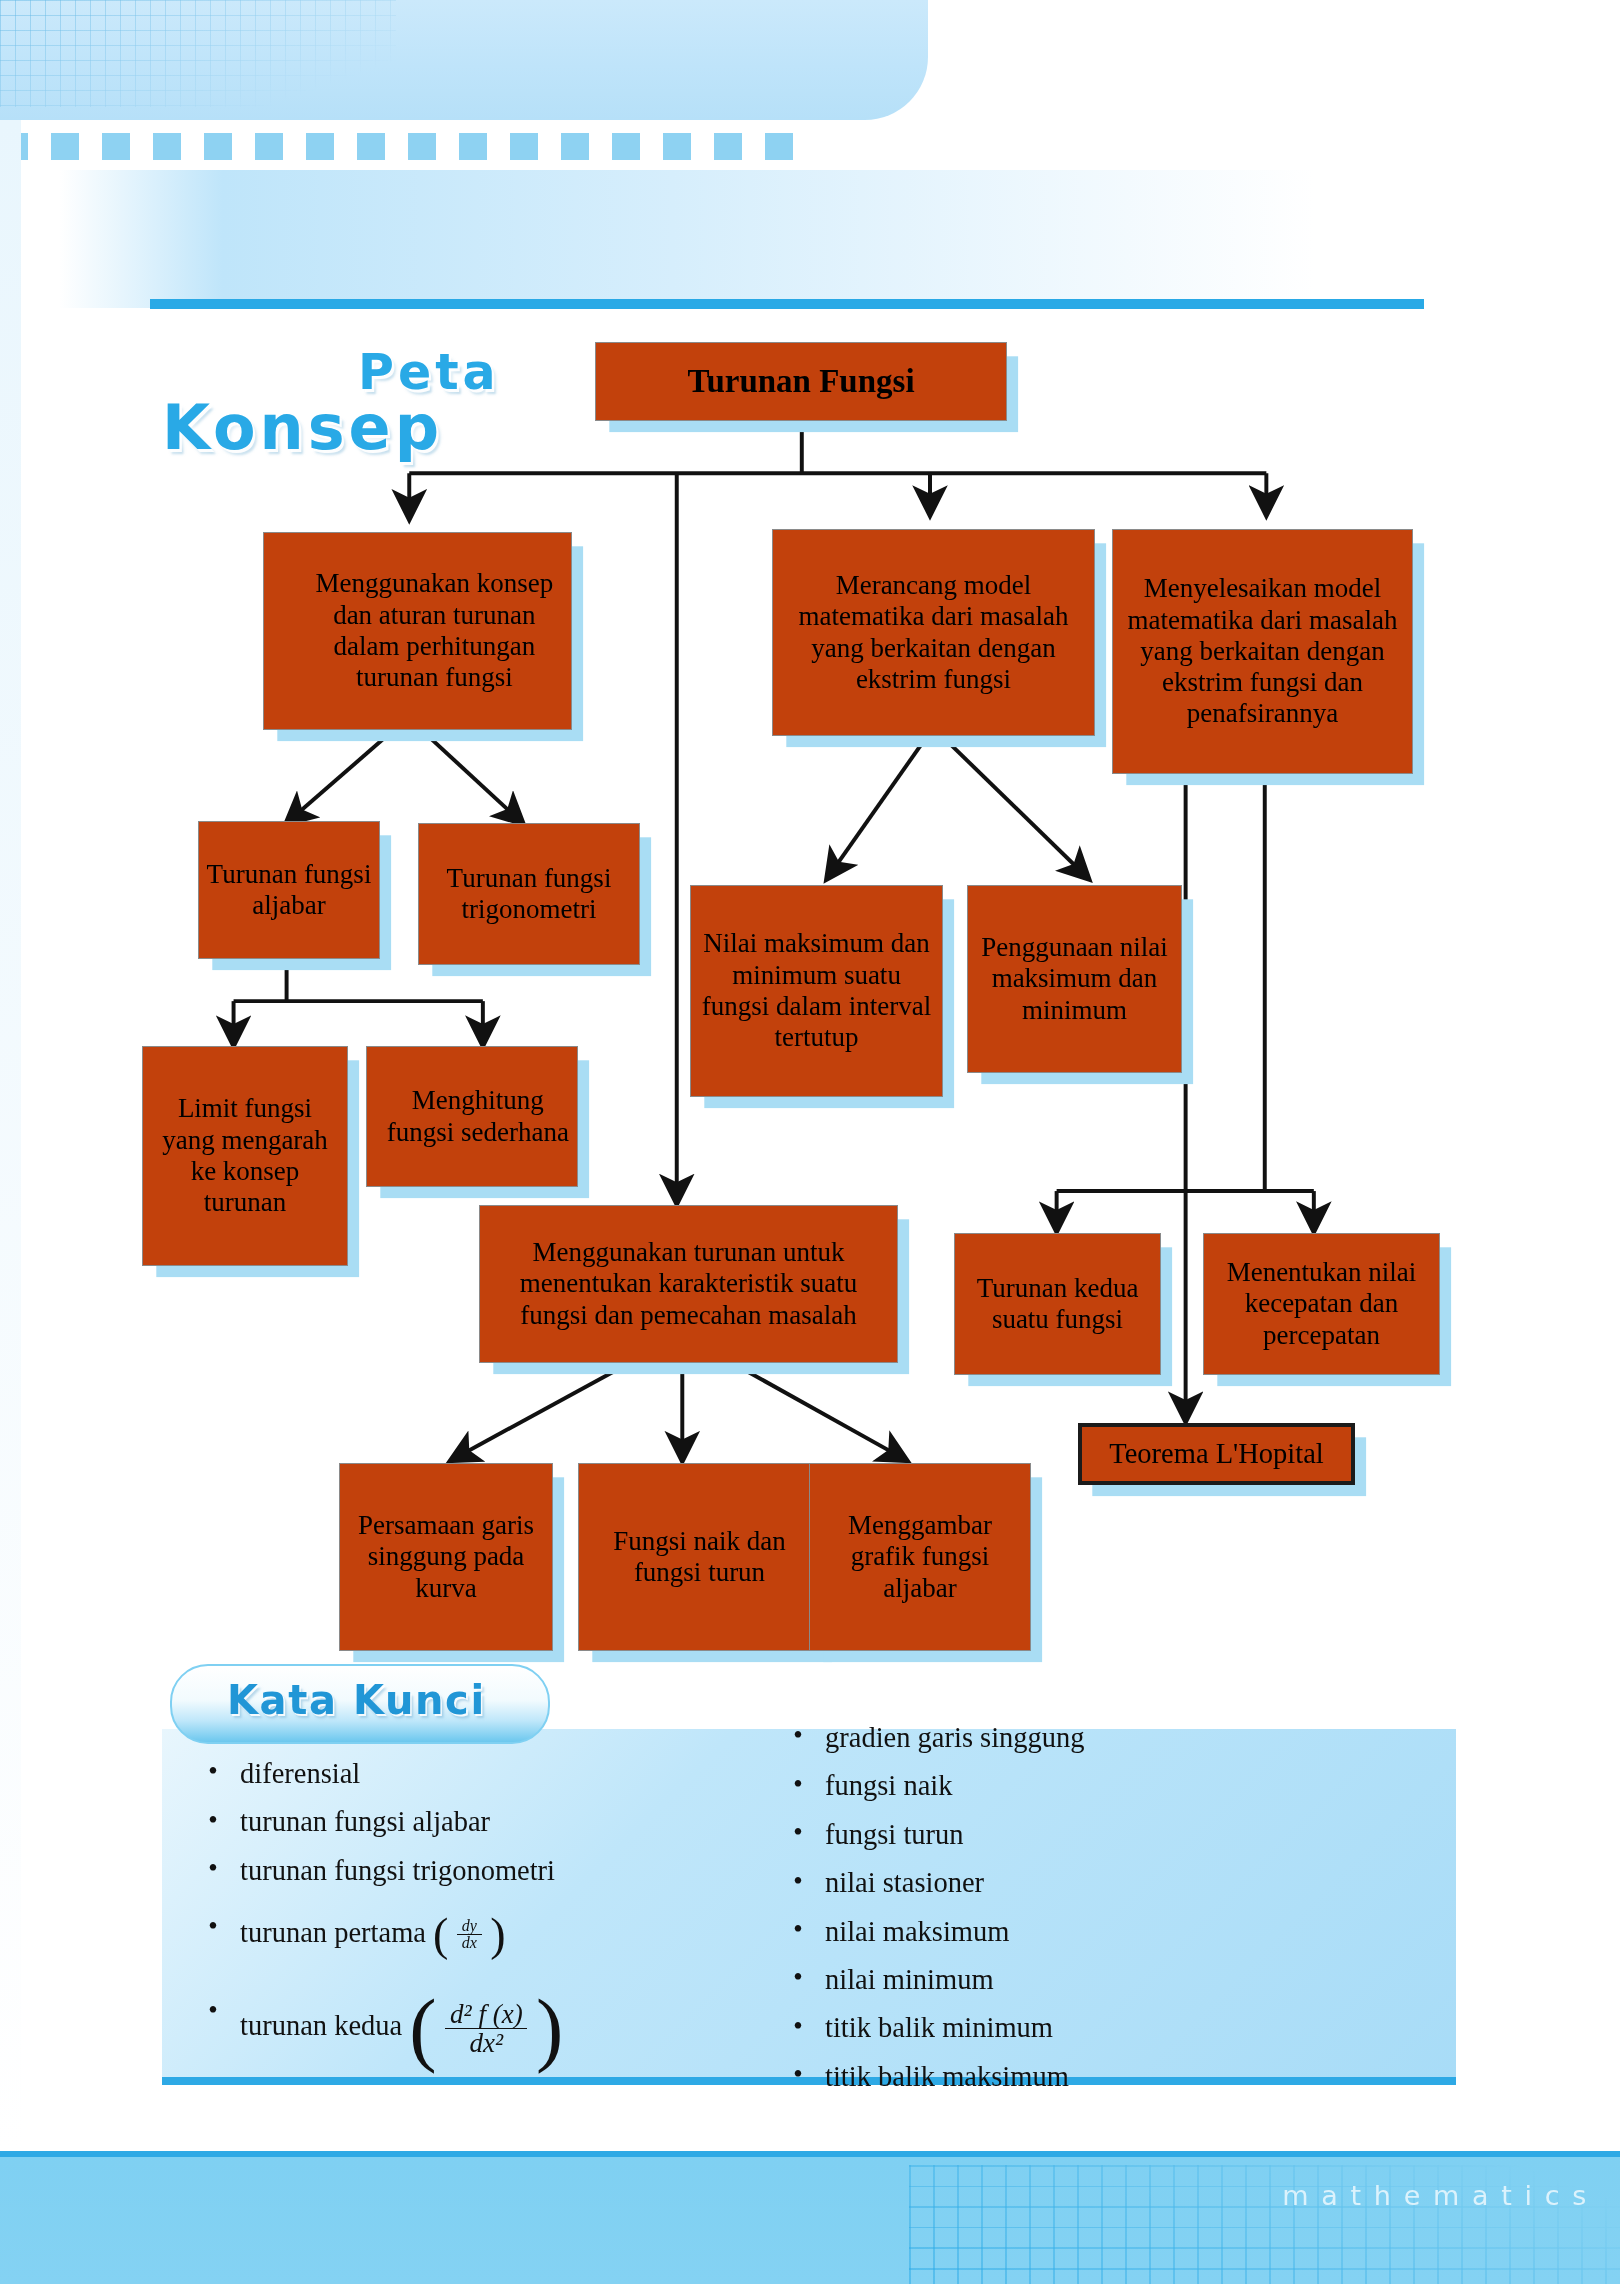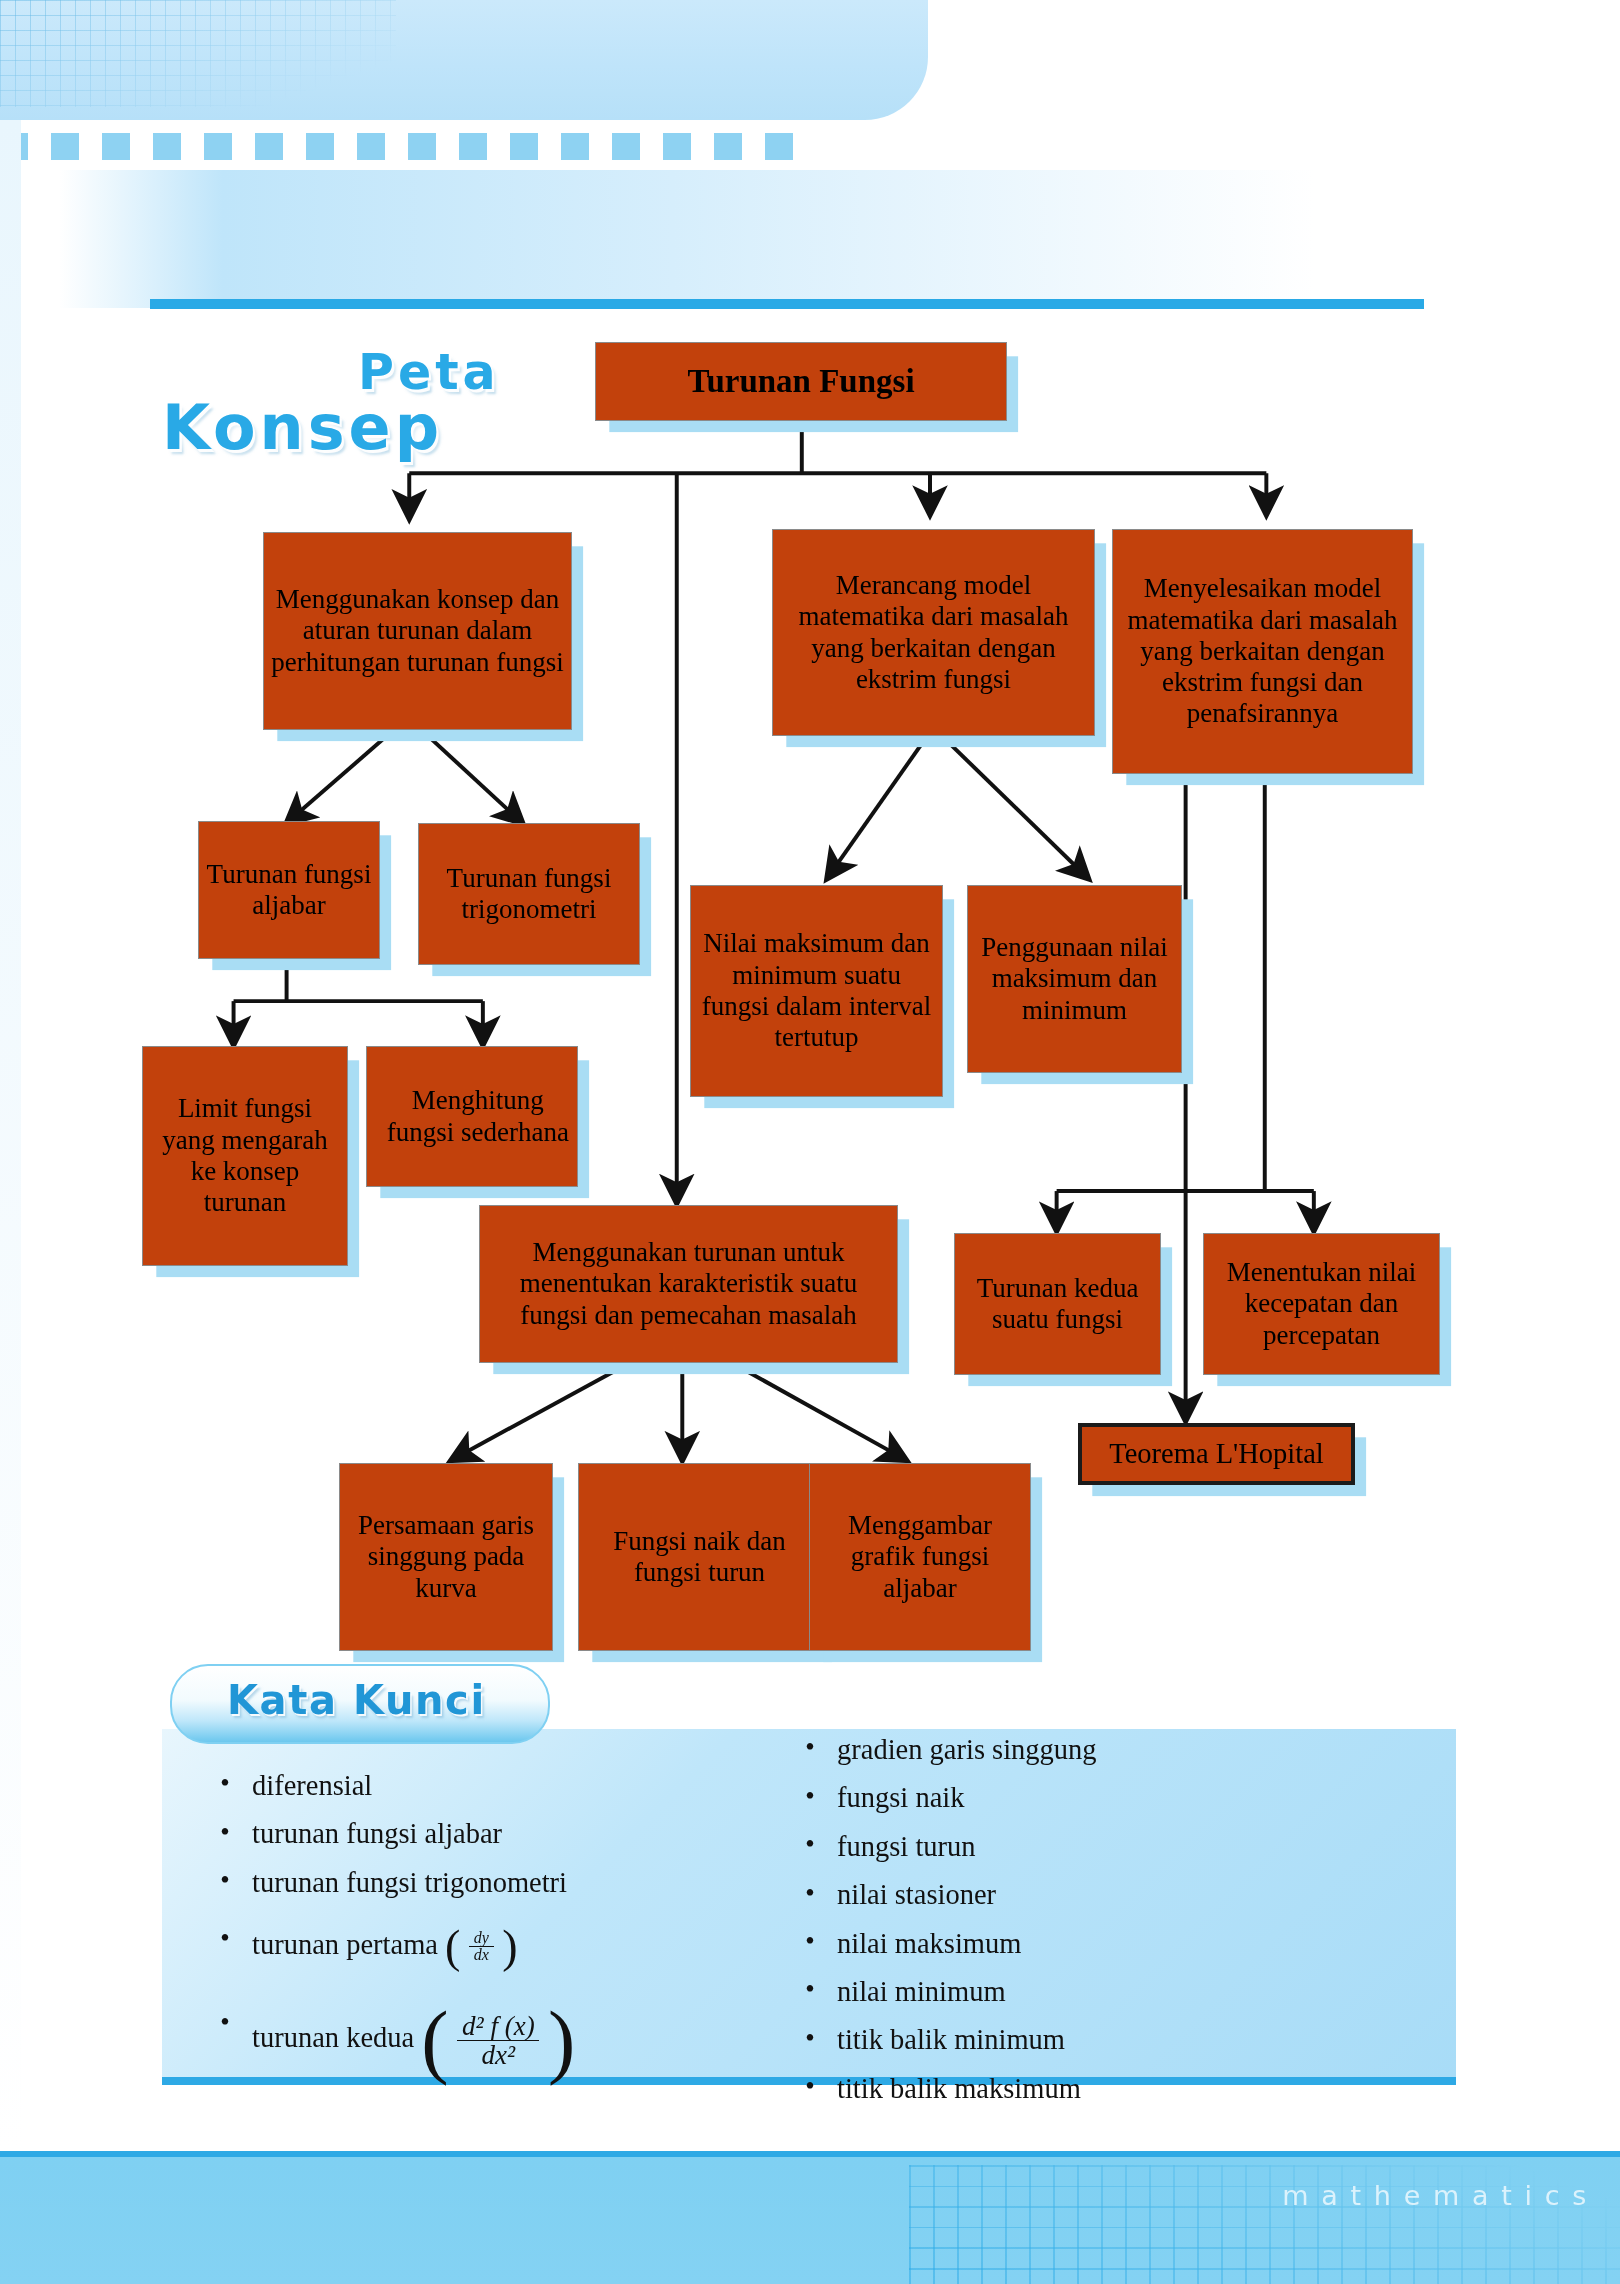--- a/index.html
+++ b/index.html
@@ -95,21 +95,21 @@
     background:linear-gradient(180deg,#ffffff 0%,#f2fbfe 45%,#bfe7fa 72%,#6cc7ee 100%);
     border:2.4px solid #7fd0f2;
   }
   .kk-tab span{
     position:absolute;left:55px;top:11px;
     font-family:"DejaVu Sans",sans-serif;font-weight:bold;font-size:40px;
     color:#2196d6;letter-spacing:1.6px;
     text-shadow:1.6px 2.4px 0 rgba(255,255,255,.9),3.2px 4px 2.4px rgba(120,180,215,.5);
   }
   .kk-cols{position:absolute;left:162px;top:1729px;width:1294px;height:348px;}
-  ul.kk{list-style:none;margin:12px;padding:0;position:absolute;}
+  ul.kk{list-style:none;margin:0;padding:0;position:absolute;}
   ul.kk li{
     font-size:28.5px;color:#111;margin:0 0 14.2px 0;position:relative;padding-left:46px;
     line-height:1.2;
   }
   ul.kk li:before{
     content:"•";position:absolute;left:14.2px;top:-1.6px;font-size:27px;
   }
   .kk-left{left:32px;top:28px;width:601px;}
   .kk-right{left:617px;top:-8px;width:633px;}
   .frac{display:inline-block;vertical-align:middle;text-align:center;font-style:italic;
@@ -172,21 +172,21 @@
       <path d="M790,1725 L570,1845" marker-end="url(#ar)"></path>
       <path d="M862,1725 L862,1845" marker-end="url(#ar)"></path>
       <path d="M930,1725 L1145,1845" marker-end="url(#ar)"></path>
     </g>
   </svg>
 
   <div class="chart">
 
     <div class="node root" style="left:595px;top:342px;width:412px;height:79px;">Turunan Fungsi</div>
 
-    <div class="node f34" style="left:263px;top:532px;width:309px;height:198px;">Menggunakan konsep dan aturan turunan dalam perhitungan turunan fungsi</div>
+    <div class="node f34" style="left:263px;top:532px;width:309px;height:198px;padding-left:40px;">Menggunakan konsep dan aturan turunan dalam perhitungan turunan fungsi</div>
 
     <div class="node f34" style="left:772px;top:529px;width:323px;height:207px;">Merancang model matematika dari masalah yang berkaitan dengan ekstrim fungsi</div>
 
     <div class="node f34" style="left:1112px;top:529px;width:301px;height:245px;">Menyelesaikan model matematika dari masalah yang berkaitan dengan ekstrim fungsi dan penafsirannya</div>
 
     <div class="node f34" style="left:198px;top:821px;width:182px;height:138px;">Turunan fungsi aljabar</div>
 
     <div class="node f34" style="left:418px;top:823px;width:222px;height:142px;">Turunan fungsi trigonometri</div>
 
     <div class="node f34" style="left:690px;top:885px;width:253px;height:212px;">Nilai maksimum dan minimum suatu fungsi dalam interval tertutup</div>

